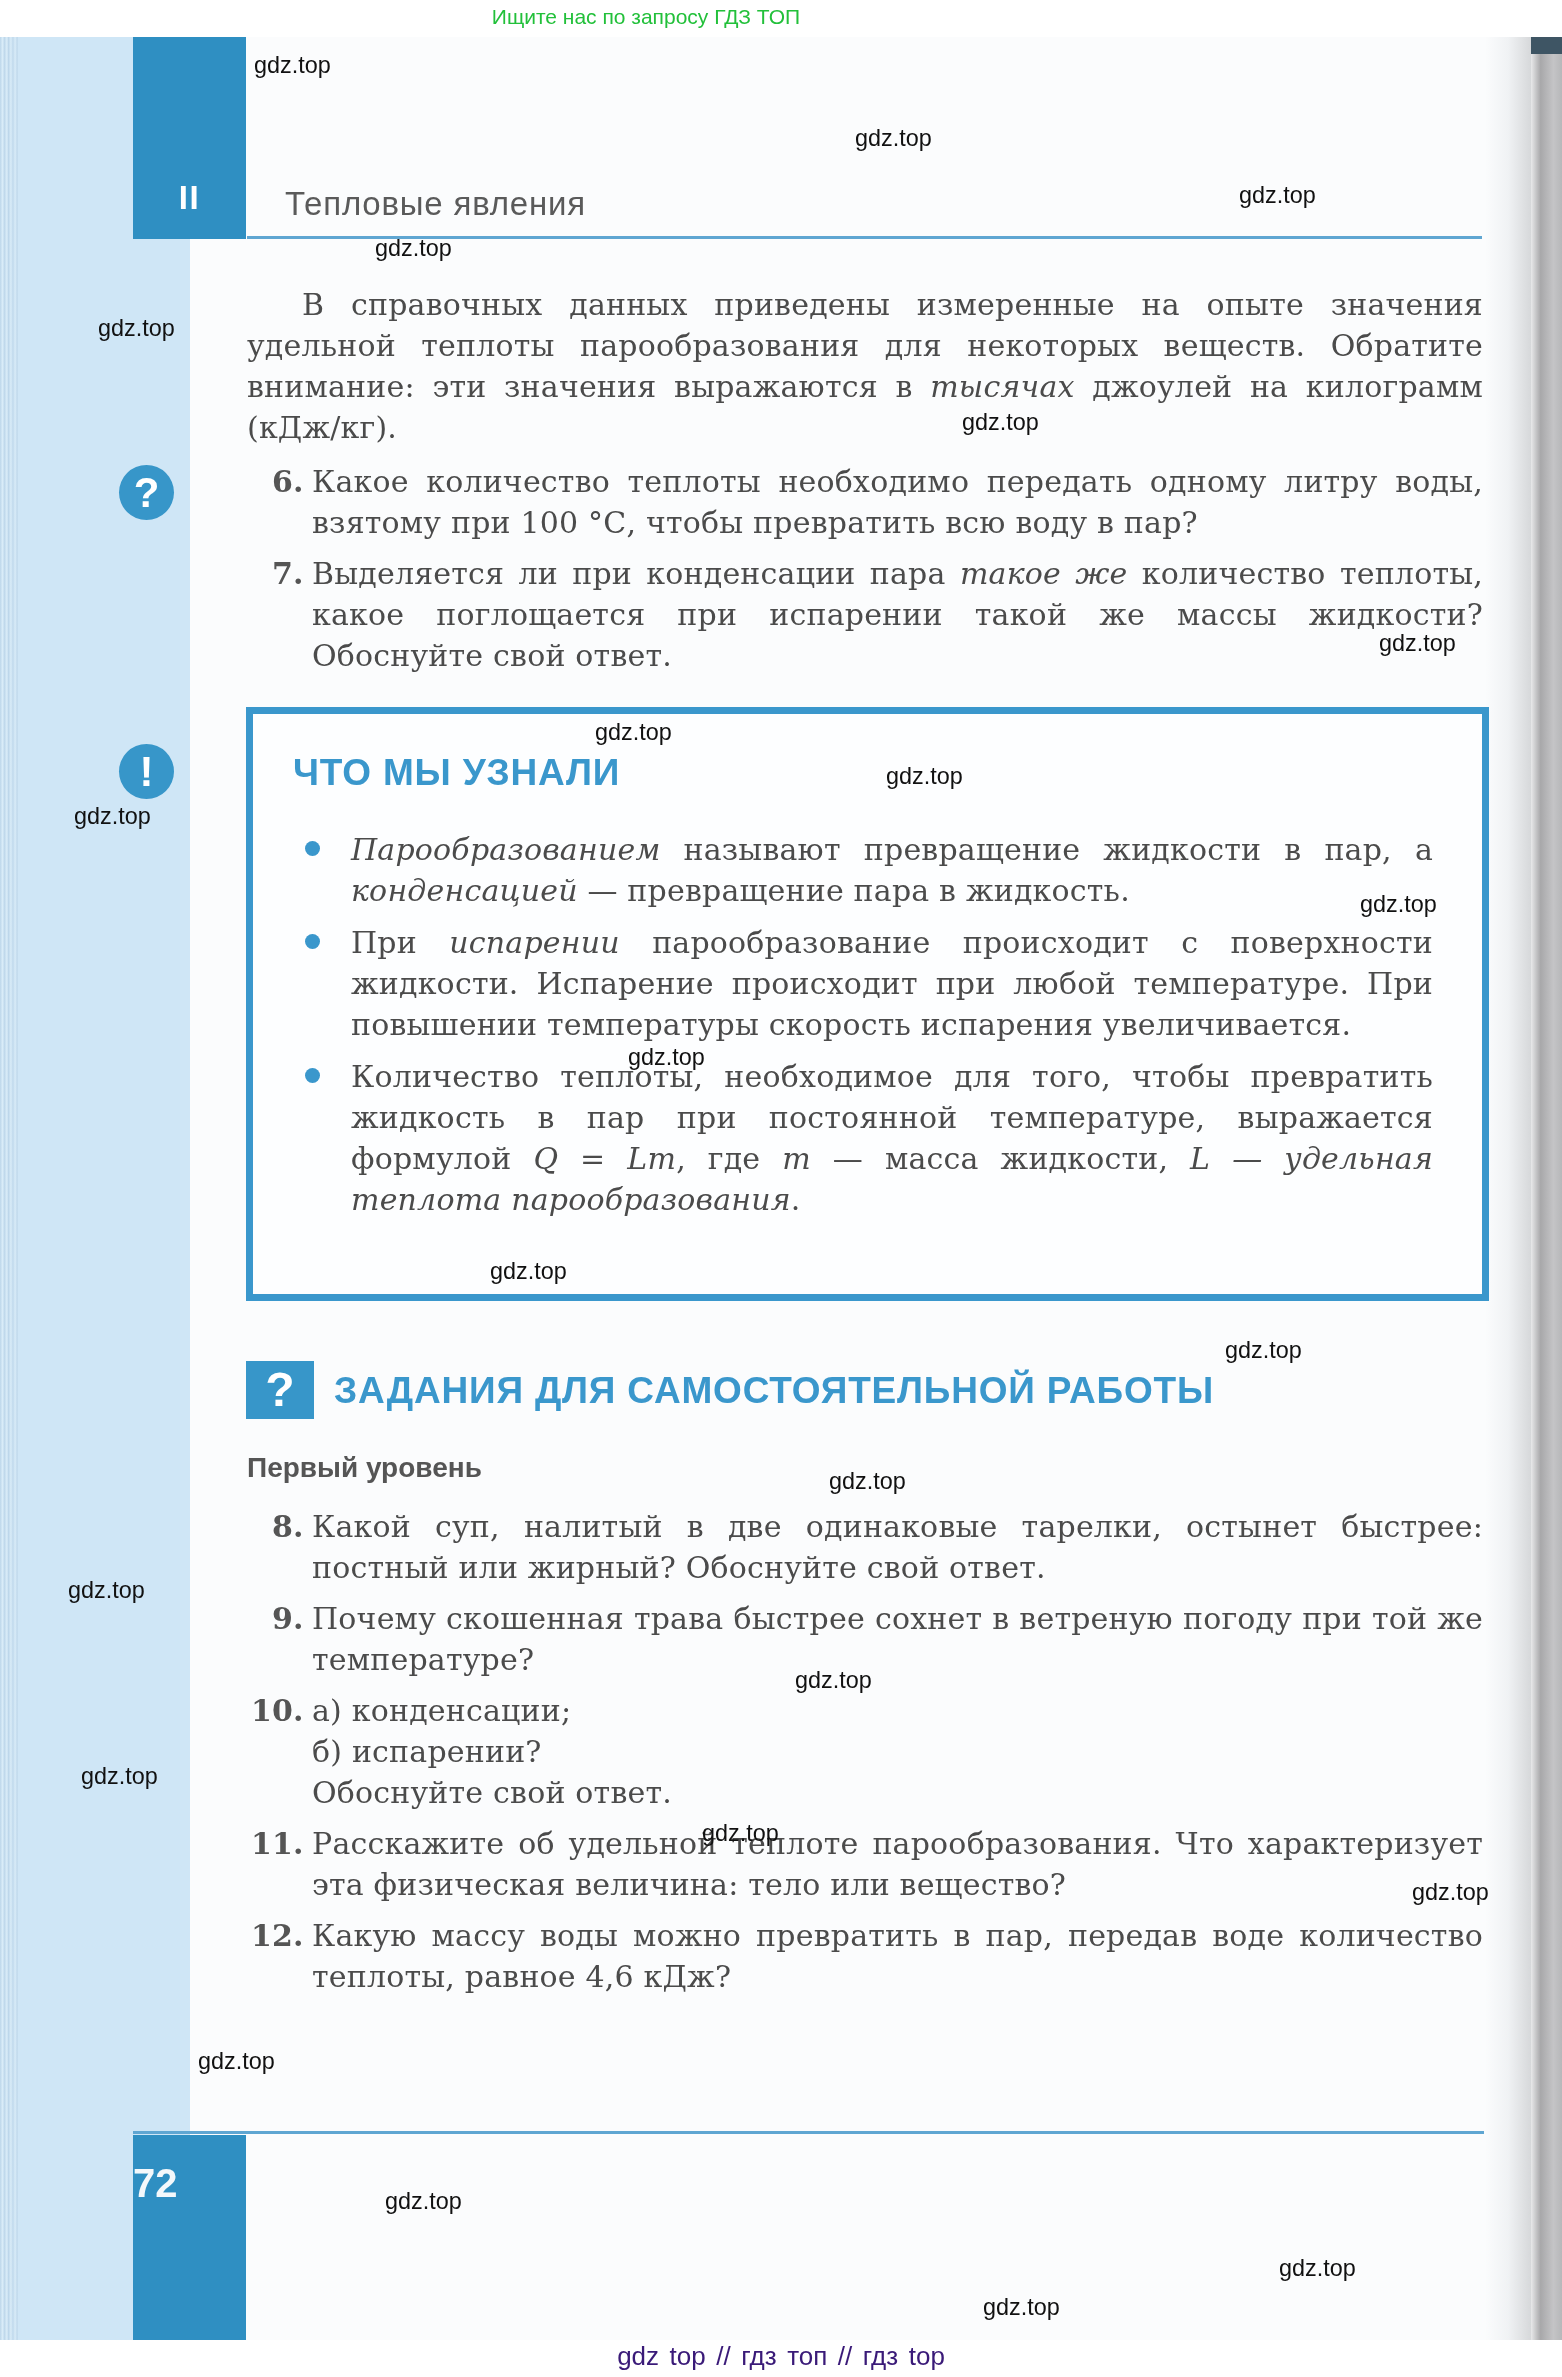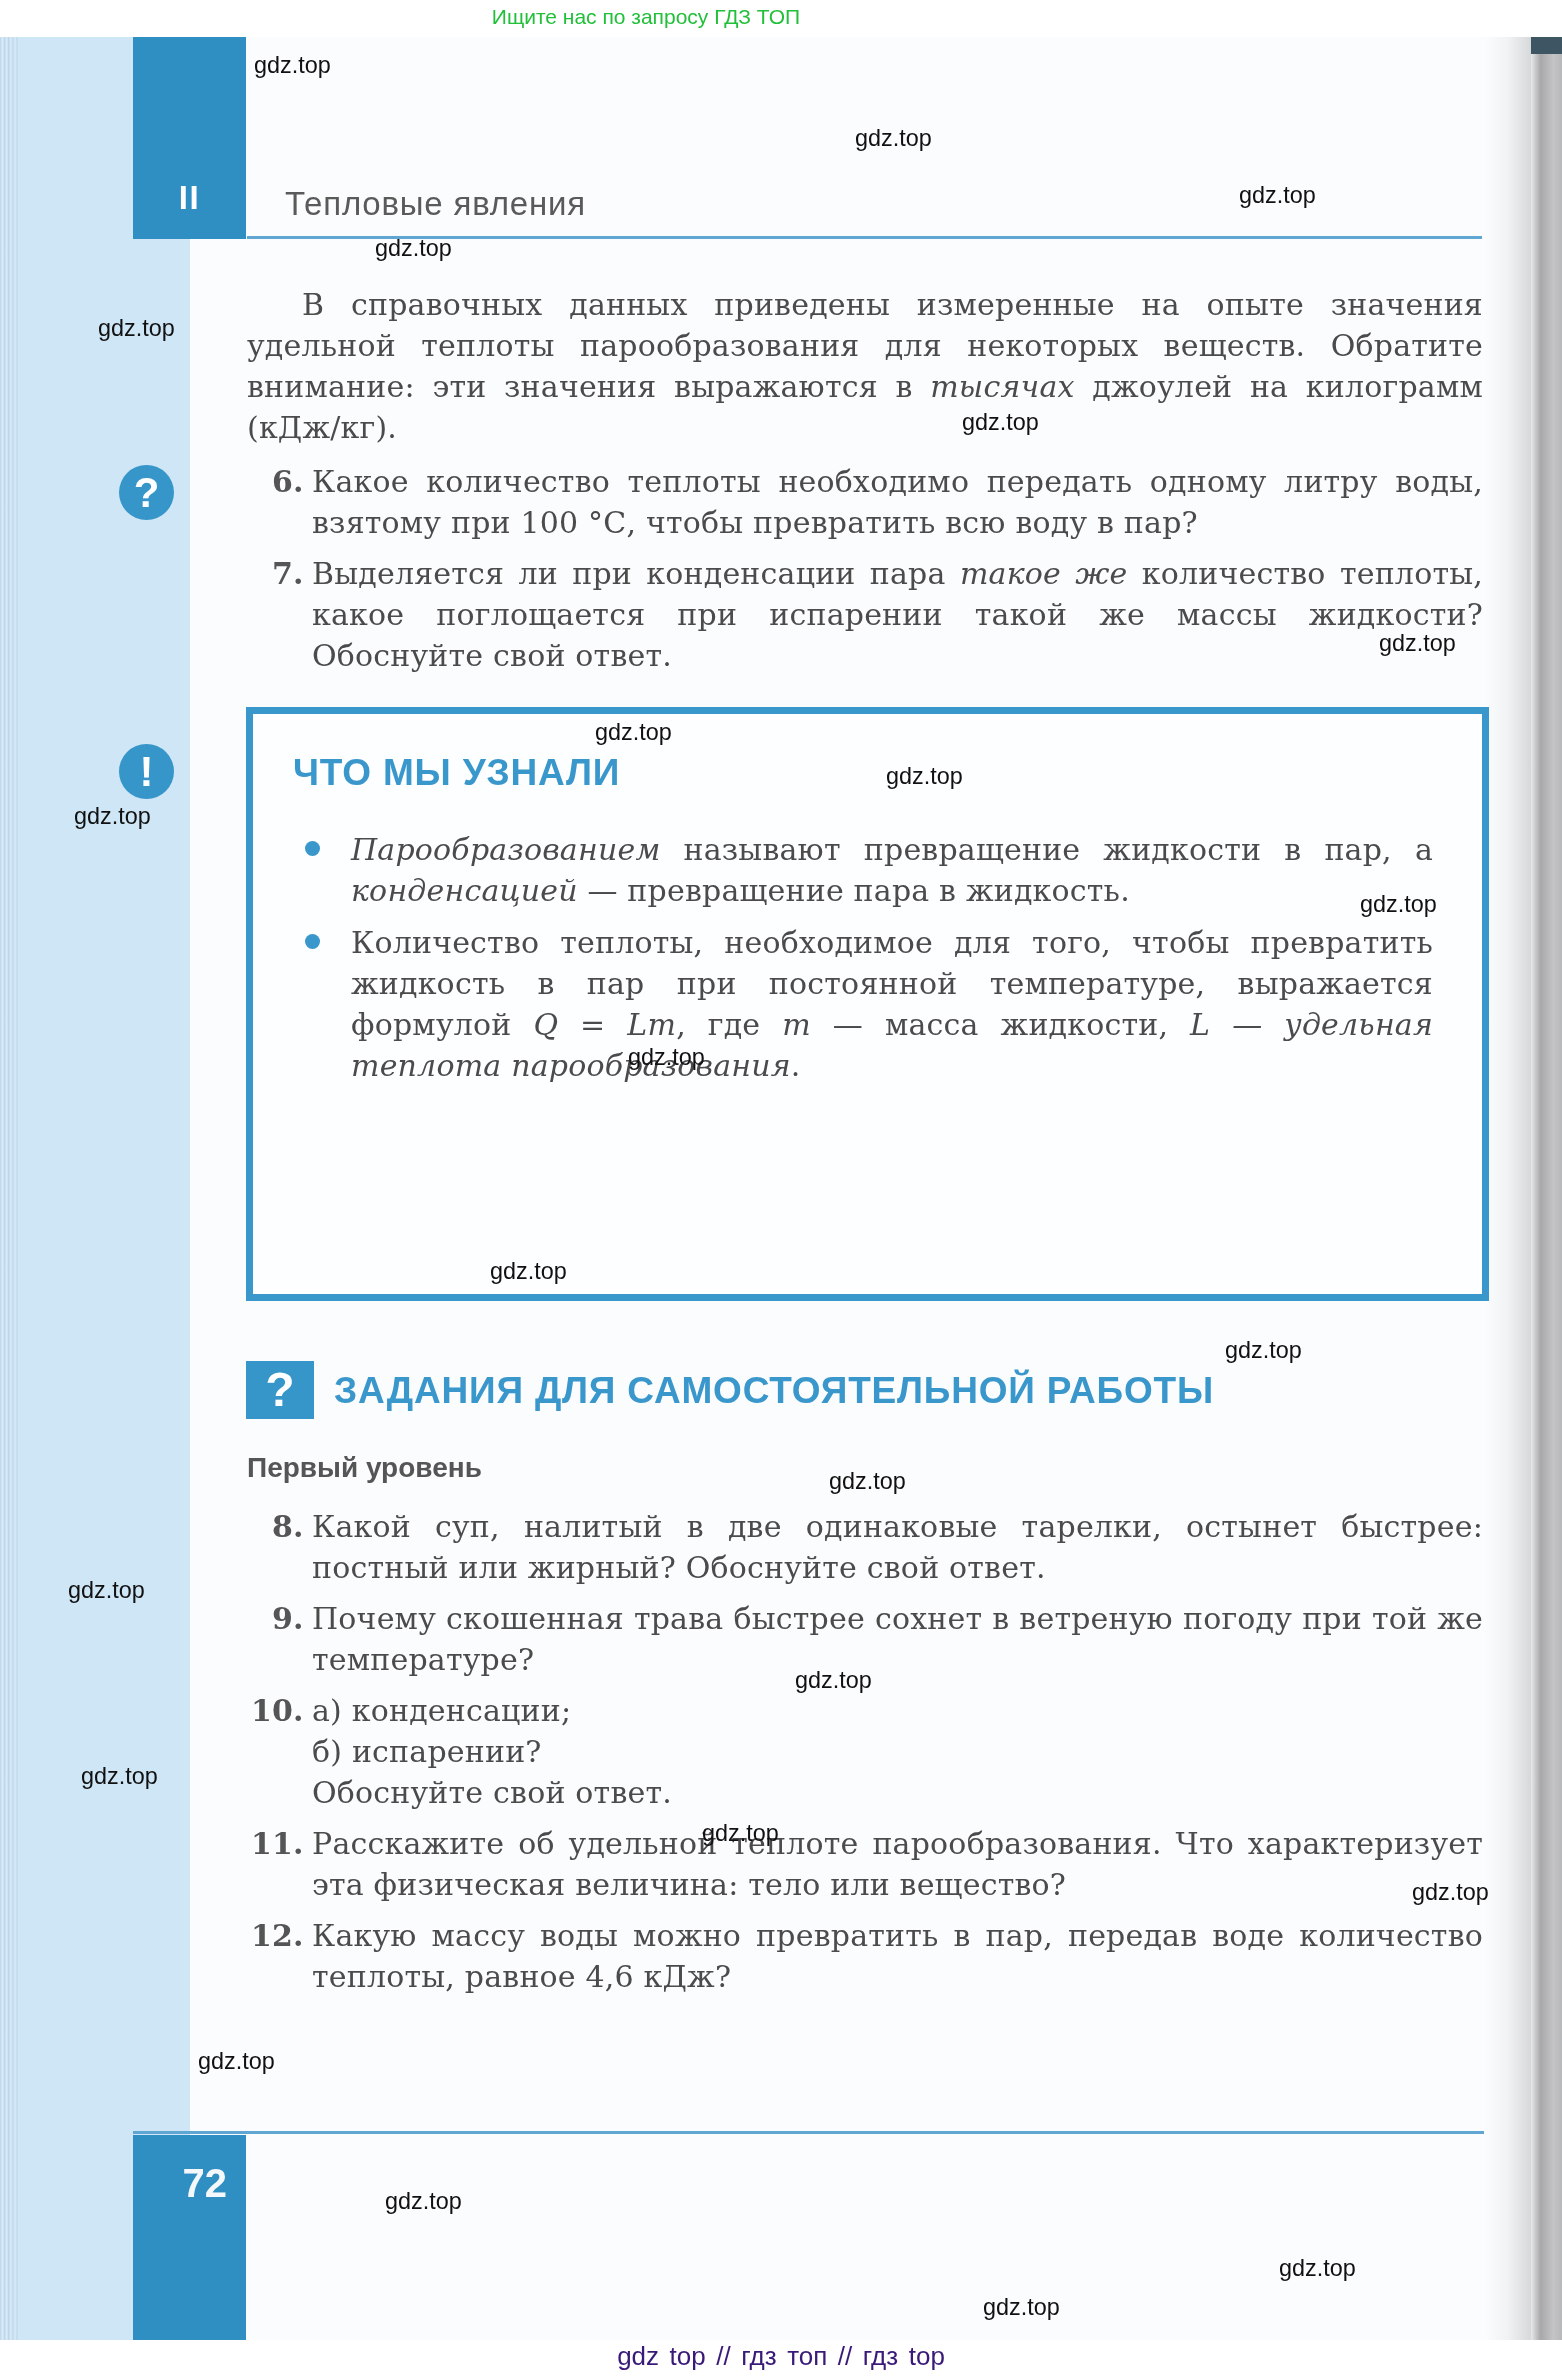--- a/index.html
+++ b/index.html
@@ -26,21 +26,21 @@
   .header-band { position: absolute; left: 133px; top: 37px; width: 113px; height: 202px; background: #2f8fc2; }
   .footer-band { position: absolute; left: 133px; top: 2135px; width: 113px; height: 205px; background: #2f8fc2; }
 
   .chapter-num { position: absolute; left: 133px; top: 179px; width: 113px; text-align: center;
     font-family: "Liberation Sans", sans-serif; font-weight: bold; font-size: 33px; color: #ffffff; letter-spacing: 1.7px; }
   .chapter-title { position: absolute; left: 285px; top: 185px; font-family: "Liberation Sans", sans-serif;
     font-size: 33px; color: #5a5a5a; letter-spacing: 0.8px; }
   .header-rule { position: absolute; left: 247px; top: 236px; width: 1235px; height: 3.3px; background: #5fa6d2; }
 
   .footer-rule { position: absolute; left: 133px; top: 2131px; width: 1351px; height: 3.3px; background: #5fa6d2; }
-  .page-number { position: absolute; left: 133px; top: 2161px; width: 94px; text-align: right;
+  .page-number { position: absolute; left: 133px; top: 2161px; width: 94px; text-align: left;
     font-family: "Liberation Sans", sans-serif; font-weight: bold; font-size: 40px; color: #f4f8fb; }
 
   .text { font-size: 30px; line-height: 41px; color: #4b4b4b; text-align: justify; letter-spacing: 0.2px; }
   .intro { position: absolute; left: 247px; top: 284px; width: 1236px; text-indent: 55px; }
   .q-list { position: absolute; left: 247px; width: 1236px; }
   .q-item { display: flex; margin-bottom: 10px; }
   .q-num { width: 65px; flex: none; text-align: right; padding-right: 8.3px; font-weight: bold; color: #555; }
   .q-body { flex: 1; text-align: justify; }
   .q-sub { display: block; }
   em { font-style: italic; }
@@ -103,20 +103,24 @@
 
 <div class="summary-box">
   <div class="summary-title">ЧТО МЫ УЗНАЛИ</div>
   <ul class="summary-list text">
     <li>
       <span class="bullet"></span>
       <em>Парообразованием</em><span> называют превращение жидкости в пар, а </span><em>конденсацией</em><span> — превращение пара в жидкость.</span>
     </li>
     <li>
       <span class="bullet"></span>
+      <span>При </span><em>испарении</em><span> парообразование происходит с поверхности жидкости. Испарение происходит при любой температуре. При повышении температуры скорость испарения увеличивается.</span>
+    </li>
+    <li>
+      <span class="bullet"></span>
       <span>Количество теплоты, необходимое для того, чтобы превратить жидкость в пар при постоянной температуре, выражается формулой </span><em>Q = Lm</em><span>, где </span><em>m</em><span> — масса жидкости, </span><em>L — удельная теплота парообразования</em><span>.</span>
     </li>
   </ul>
 </div>
 
 <div class="tasks-icon">?</div>
 <div class="tasks-title">ЗАДАНИЯ ДЛЯ САМОСТОЯТЕЛЬНОЙ РАБОТЫ</div>
 <div class="level-title">Первый уровень</div>
 
 <div class="q-list text" style="top:1506px;">

